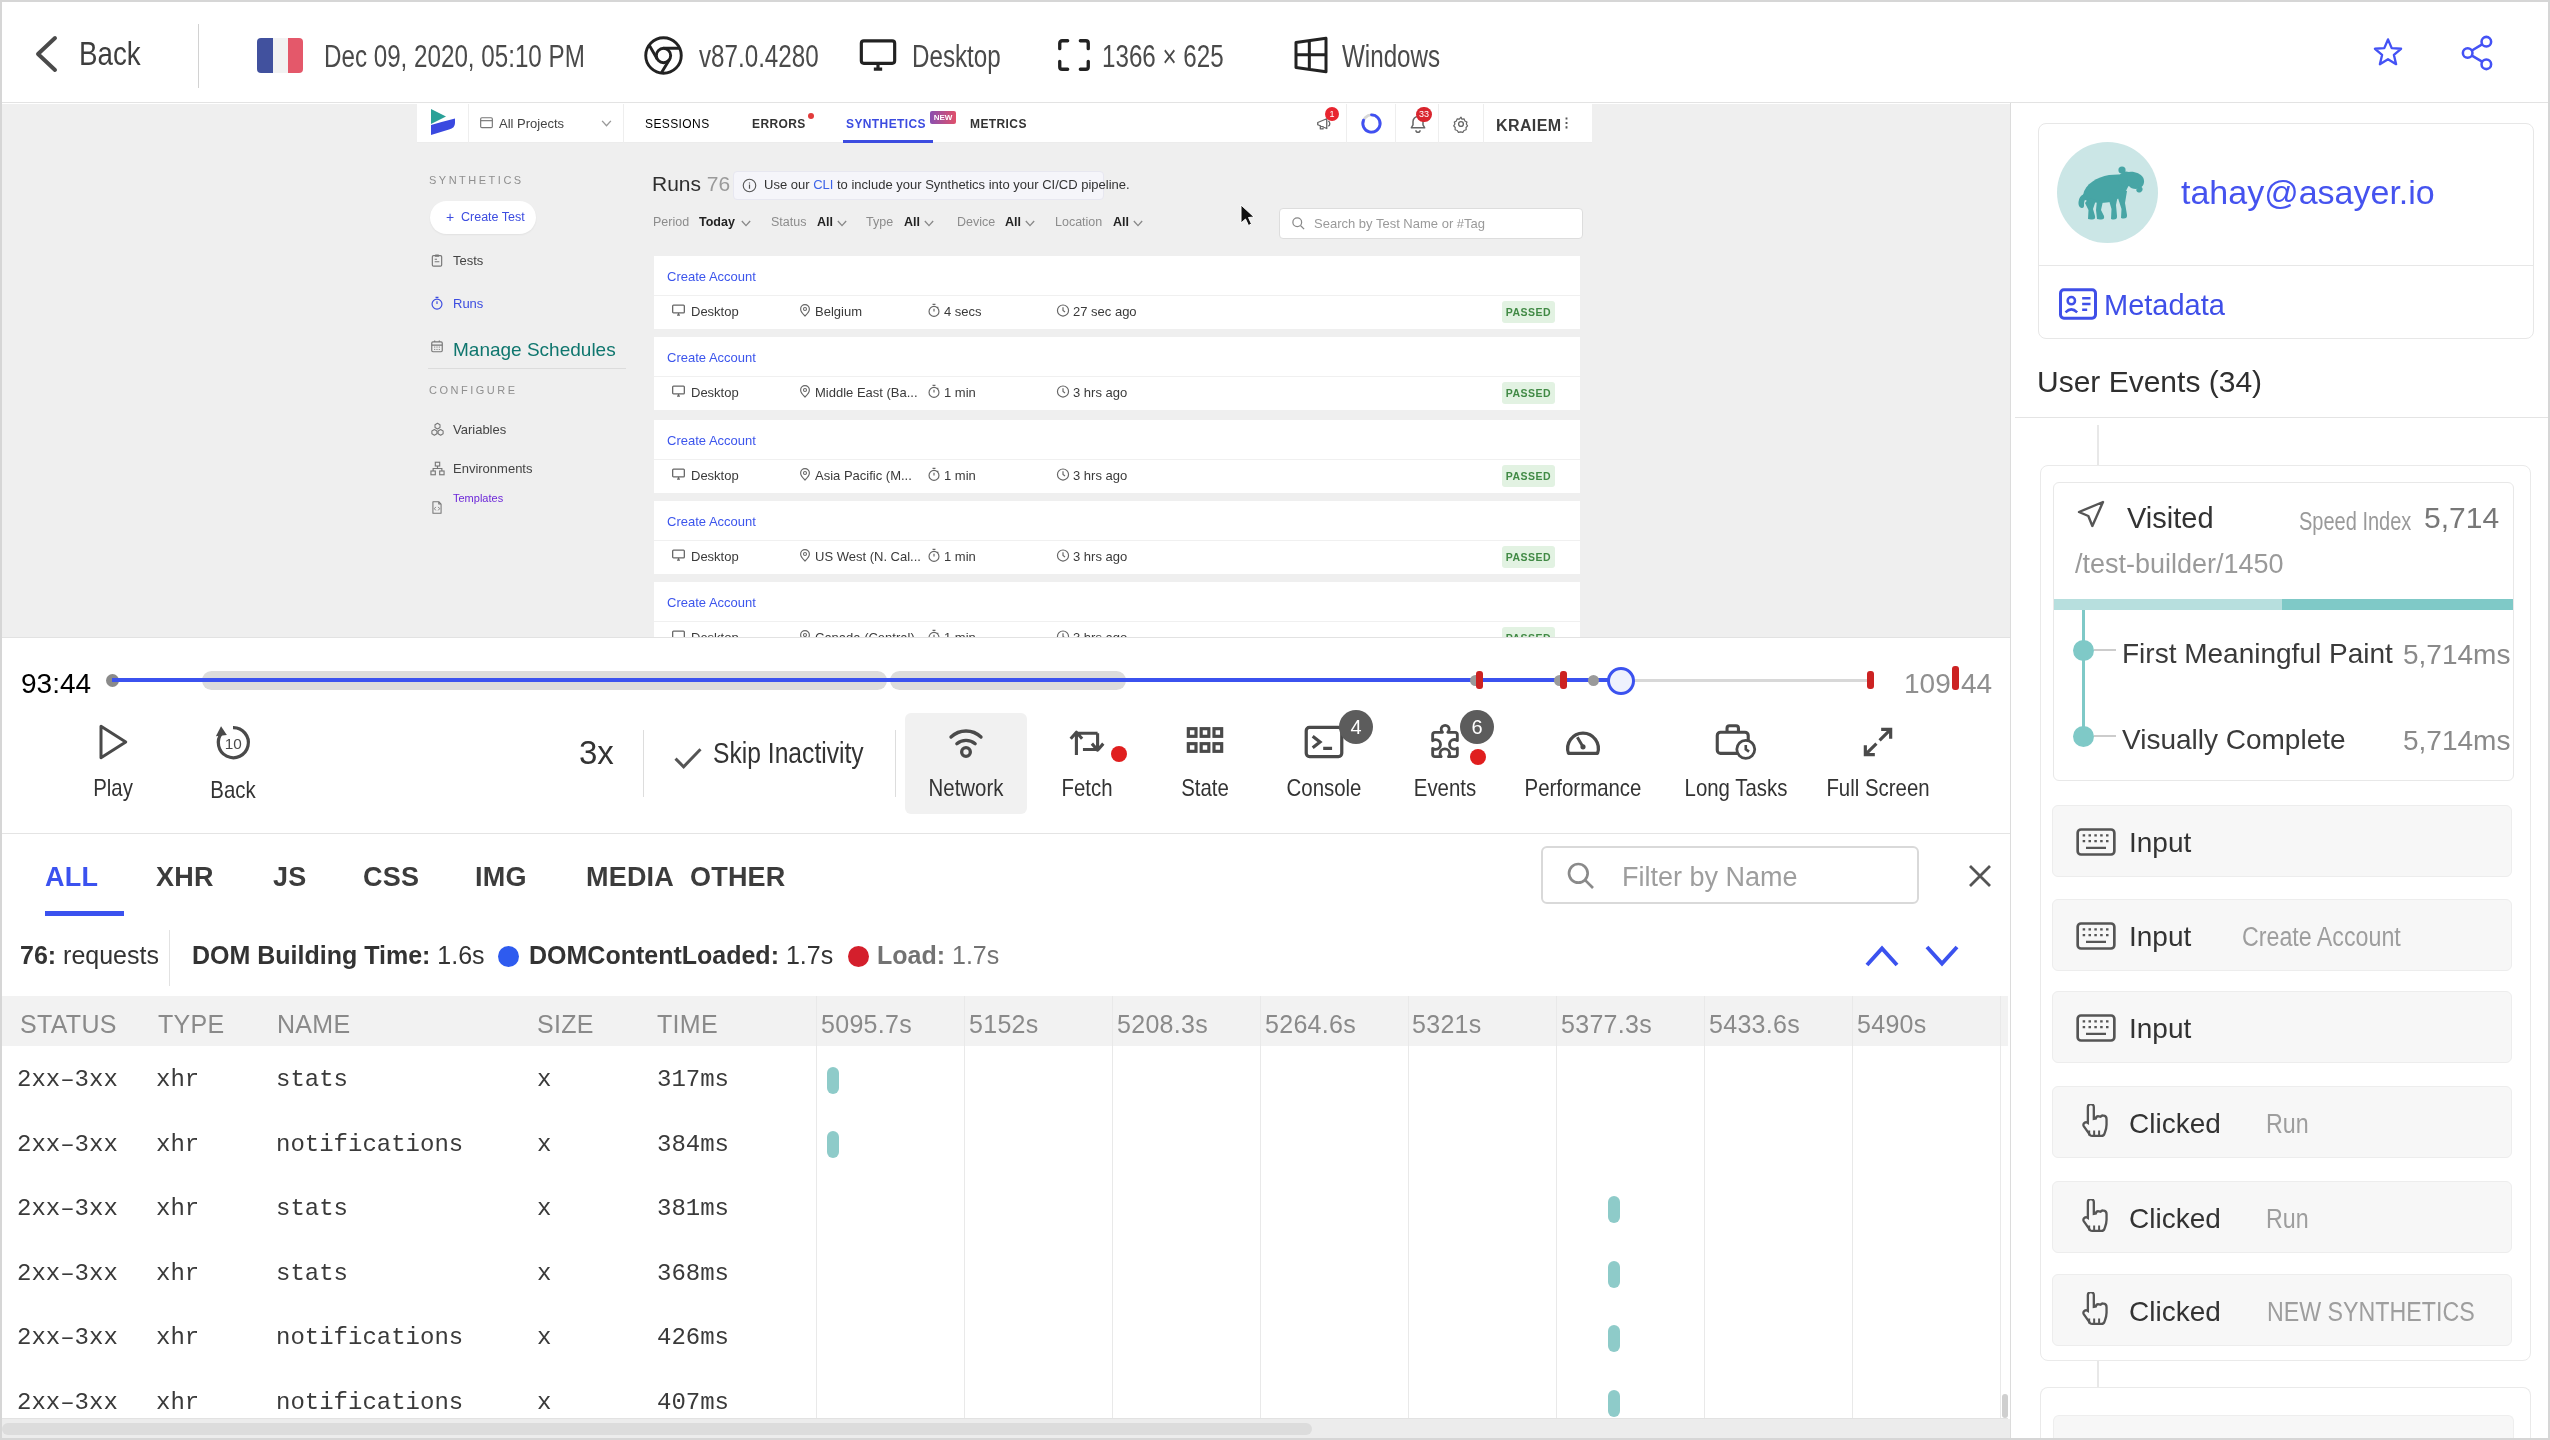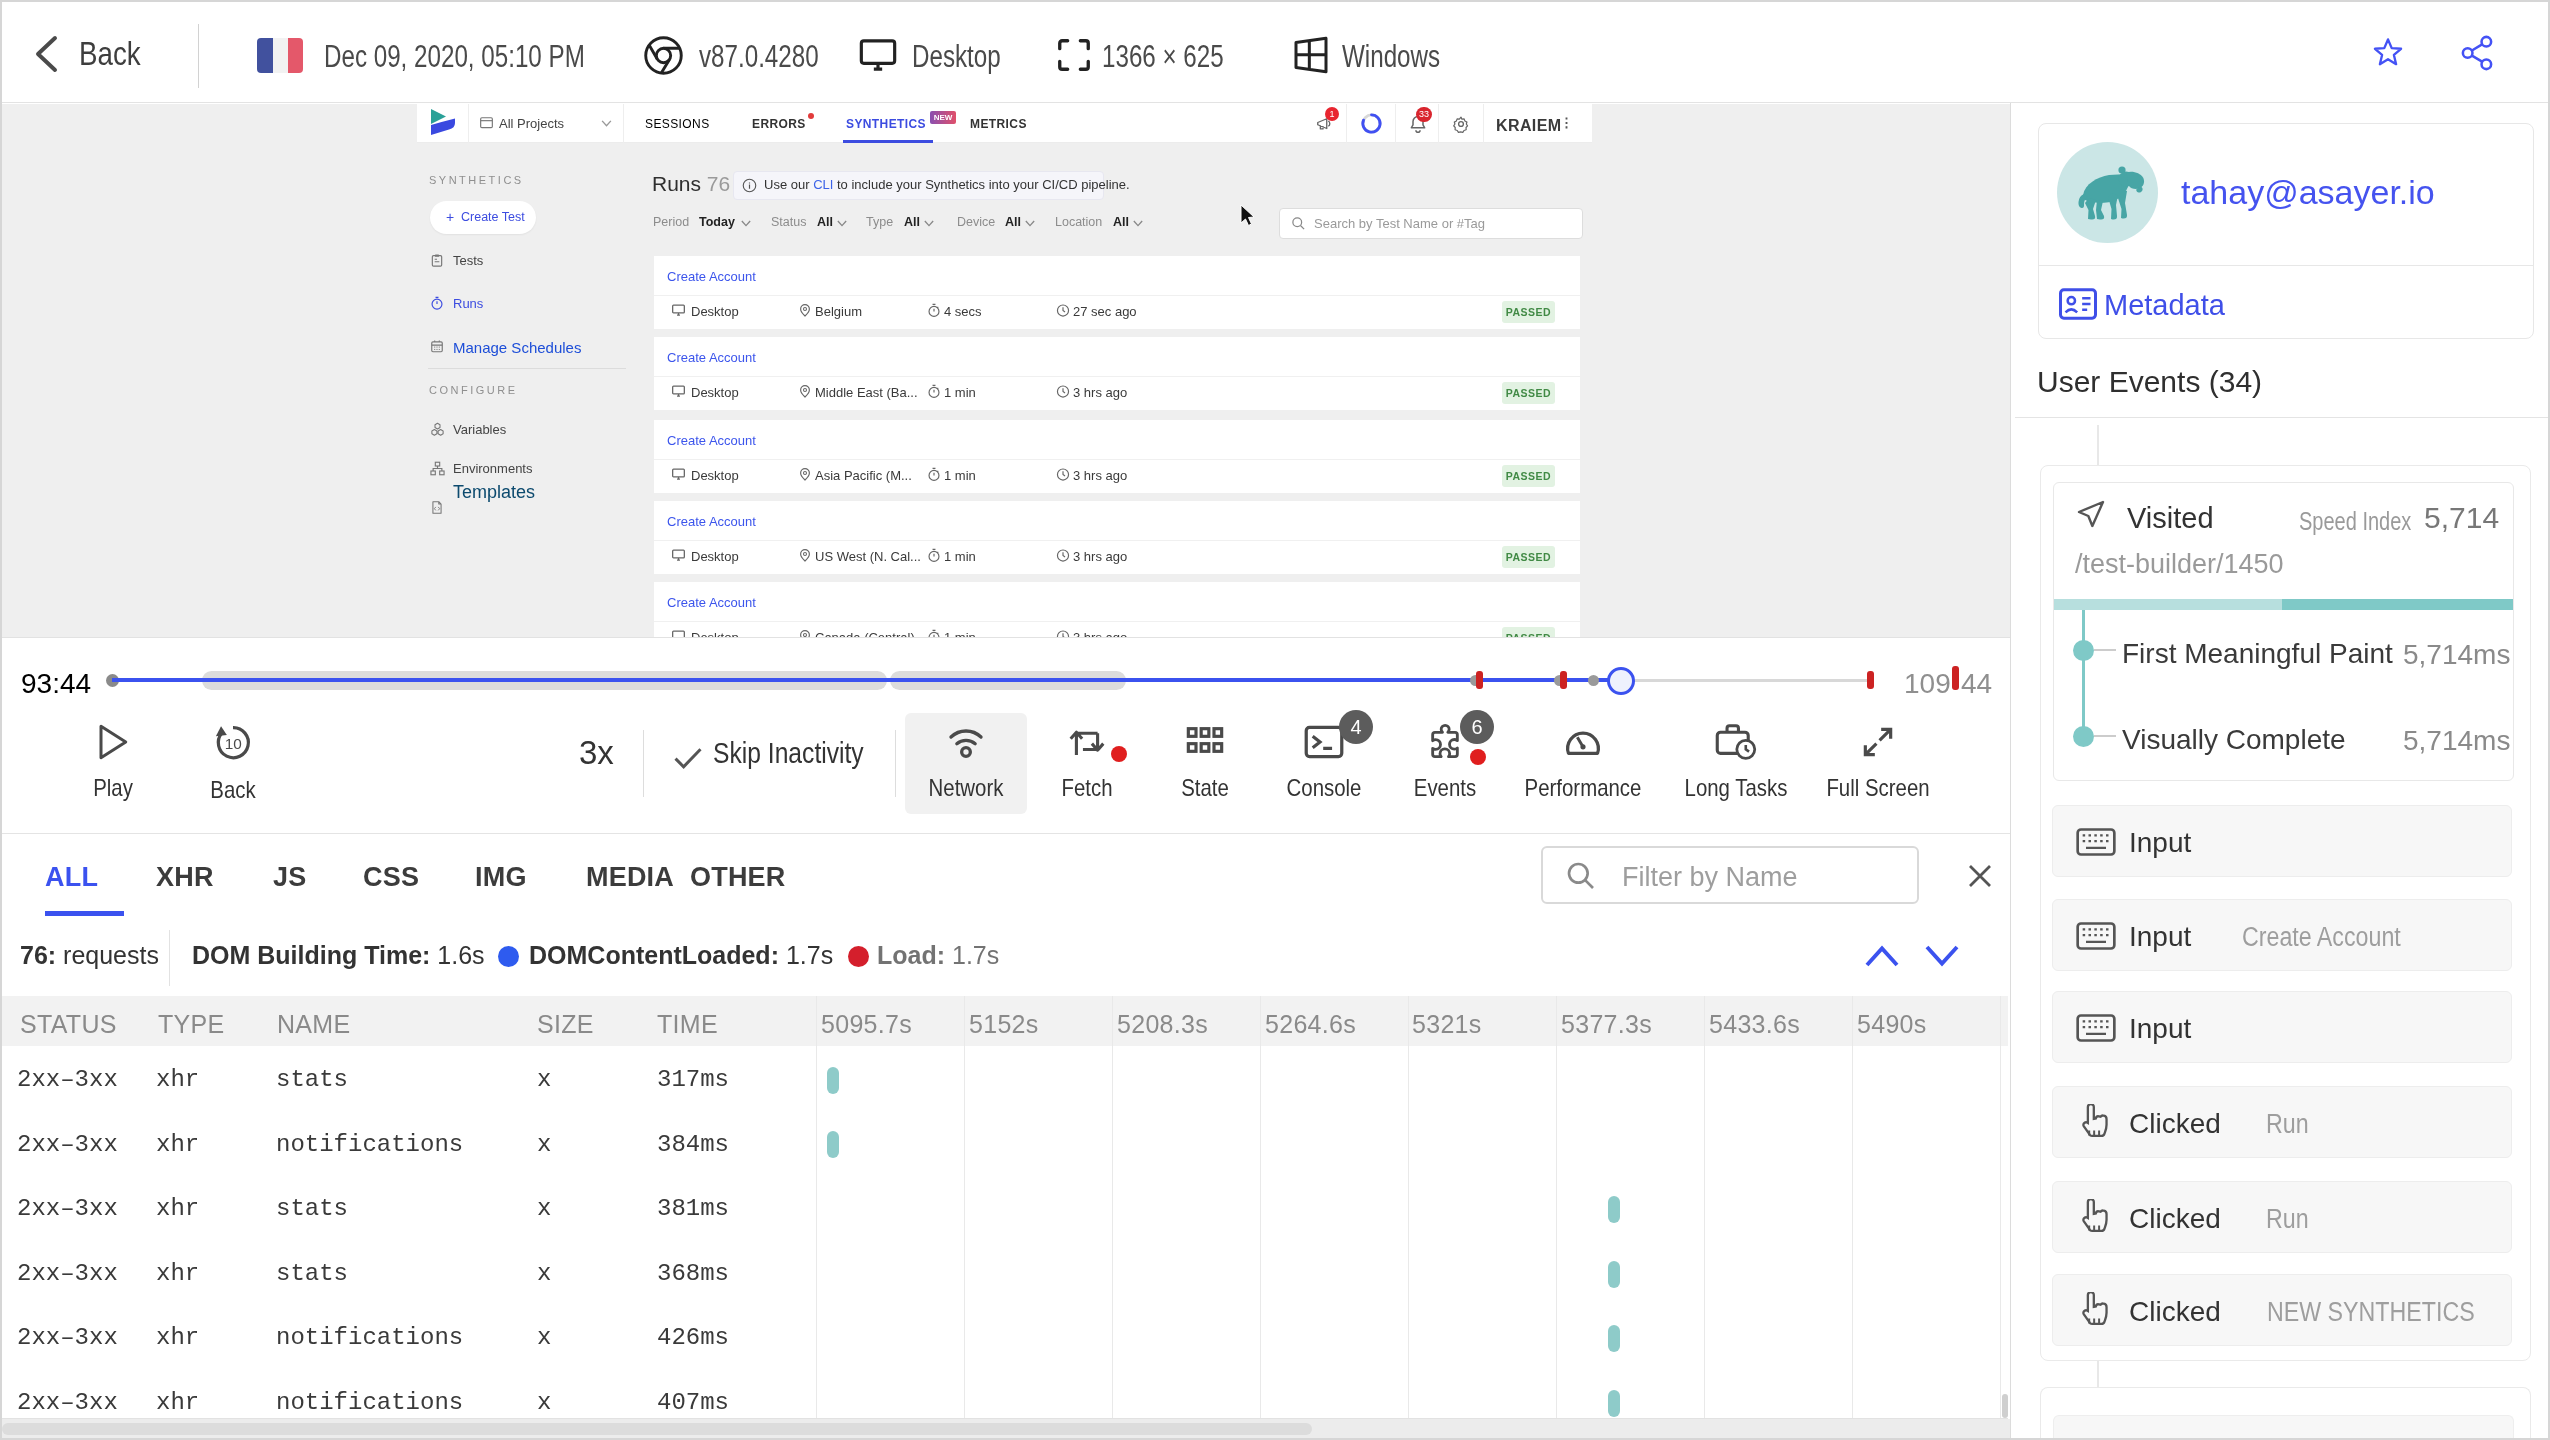--- a/index.html
+++ b/index.html
@@ -152,39 +152,39 @@
   <svg class="abs" style="left:13px;top:192px" width="14" height="15" viewBox="0 0 24 24">
         <circle cx="12" cy="13" r="8.5" fill="none" stroke="#3c4ce0" stroke-width="2"></circle>
         <path d="M12 13 V8 M9.5 1.5 h5" stroke="#3c4ce0" stroke-width="2"></path>
       </svg>
   <div class="abs" style="left:36px;top:192px;font-size:13px;color:#3c4ce0">Runs</div>
   <svg class="abs" style="left:13px;top:235px" width="14" height="15" viewBox="0 0 24 24">
         <rect x="3" y="4" width="18" height="17" rx="2" fill="none" stroke="#777" stroke-width="2"></rect>
         <path d="M3 9.5 H21 M8 4 V1.5 M16 4 V1.5" stroke="#777" stroke-width="2"></path>
         <path d="M7 13 h2 M11 13 h2 M15 13 h2 M7 17 h2 M11 17 h2 M15 17 h2" stroke="#777" stroke-width="1.6"></path>
       </svg>
-  <div class="abs" style="left:36px;top:235px;font-size:15px;color:#1d4ed8">Manage Schedules</div>
+  <div class="abs" style="left:36px;top:235px;font-size:19px;color:#0f766e">Manage Schedules</div>
   <div class="abs" style="left:11px;top:264px;width:198px;height:1px;background:#dcdcdc"></div>
   <div class="abs" style="left:12px;top:280px;font-size:11px;color:#8f8f8f;letter-spacing:2.5px">CONFIGURE</div>
   <svg class="abs" style="left:13px;top:318px" width="15" height="15" viewBox="0 0 24 24">
         <path d="M12 2 l4 2.3 v4.6 L12 11.2 8 8.9 V4.3 Z M7 12 l4 2.3 v4.6 L7 21.2 3 18.9 v-4.6 Z M17 12 l4 2.3 v4.6 L17 21.2 13 18.9 v-4.6 Z" fill="none" stroke="#777" stroke-width="1.7" stroke-linejoin="round"></path>
       </svg>
   <div class="abs" style="left:36px;top:318px;font-size:13px;color:#444">Variables</div>
   <svg class="abs" style="left:13px;top:357px" width="15" height="15" viewBox="0 0 24 24">
         <rect x="8.5" y="2" width="7" height="6" fill="none" stroke="#777" stroke-width="1.8"></rect>
         <rect x="1.5" y="16" width="7" height="6" fill="none" stroke="#777" stroke-width="1.8"></rect>
         <rect x="15.5" y="16" width="7" height="6" fill="none" stroke="#777" stroke-width="1.8"></rect>
         <path d="M12 8 V12 M5 16 V12 H19 V16" fill="none" stroke="#777" stroke-width="1.8"></path>
       </svg>
   <div class="abs" style="left:36px;top:357px;font-size:13px;color:#444">Environments</div>
   <svg class="abs" style="left:13px;top:396px" width="14" height="15" viewBox="0 0 24 24">
         <path d="M5 2 h10 l4 4 v16 H5 Z M15 2 v4 h4" fill="none" stroke="#777" stroke-width="1.8" stroke-linejoin="round"></path>
         <path d="M10 11 l-2.5 3 2.5 3 M14 11 l2.5 3 -2.5 3" fill="none" stroke="#777" stroke-width="1.5"></path>
       </svg>
-  <div class="abs" style="left:36px;top:378px;font-size:18px;color:#0c4a6e">Templates</div>
+  <div class="abs" style="left:36px;top:388px;font-size:11px;color:#6d28d9">Templates</div>
 
   <div class="abs" style="left:235px;top:68px;font-size:21px;color:#2f2f2f">Runs <span style="color:#9a9a9a">76</span></div>
   <div class="abs" style="left:316px;top:67px;width:371px;height:29px;background:#f5f5fa;border:1px solid #e7e7f0;border-radius:4px"></div>
   <svg class="abs" style="left:325px;top:74px" width="15" height="15" viewBox="0 0 24 24">
         <circle cx="12" cy="12" r="10" fill="none" stroke="#555" stroke-width="1.8"></circle>
         <path d="M12 10.5 V17 M12 7 v1.6" stroke="#555" stroke-width="1.9"></path>
       </svg>
   <div class="abs" style="left:347px;top:73px;font-size:13px;color:#333">Use our <span style="color:#3c62e8">CLI</span> to include your Synthetics into your CI/CD pipeline.</div>
   <div class="abs" style="left:236px;top:111px;font-size:12.5px;color:#8c8c8c">Period</div>
   <div class="abs" style="left:282px;top:111px;font-size:12.5px;color:#222;font-weight:bold">Today</div>

